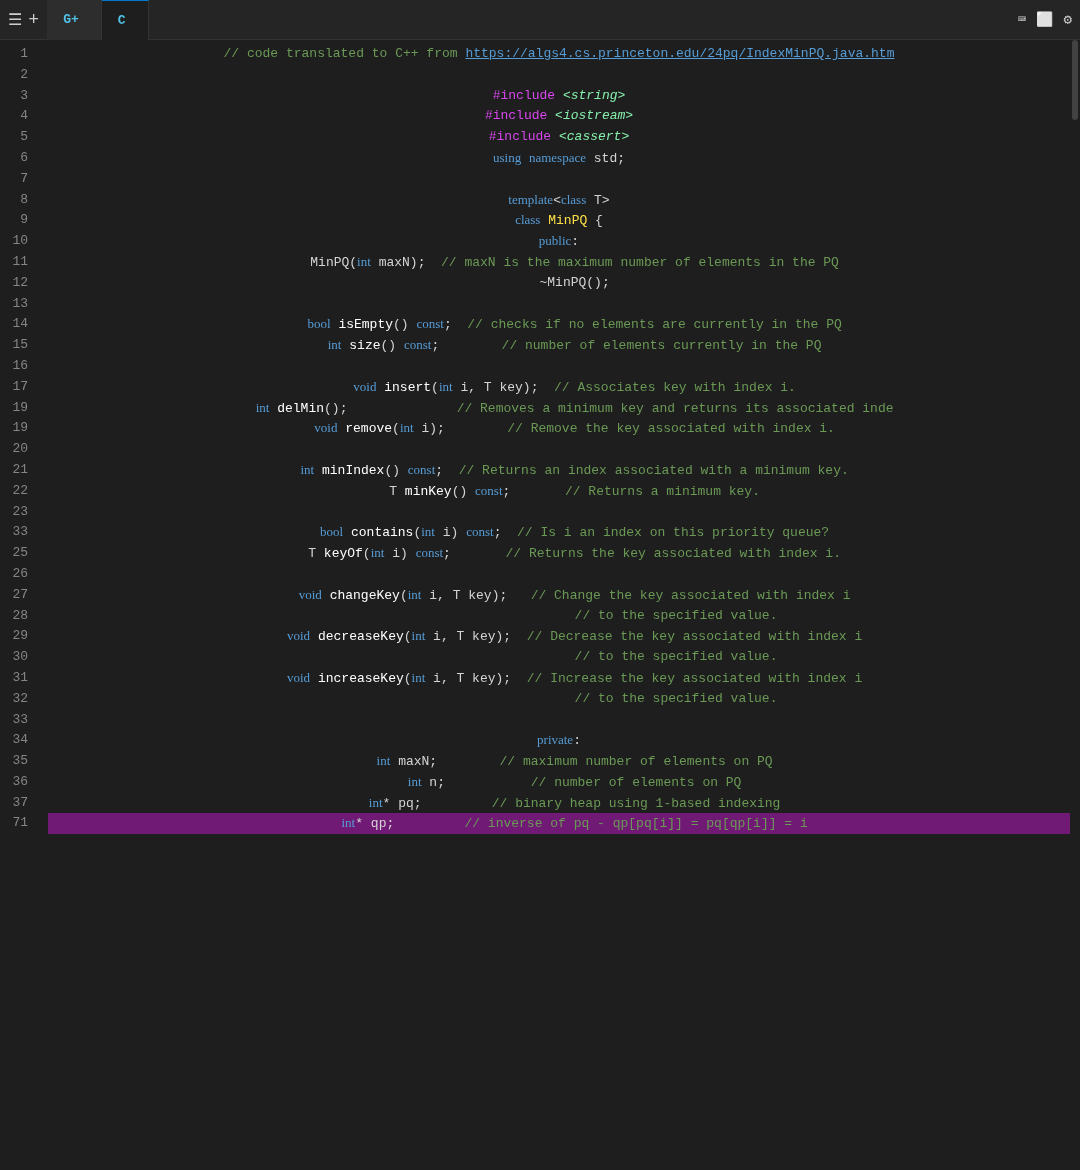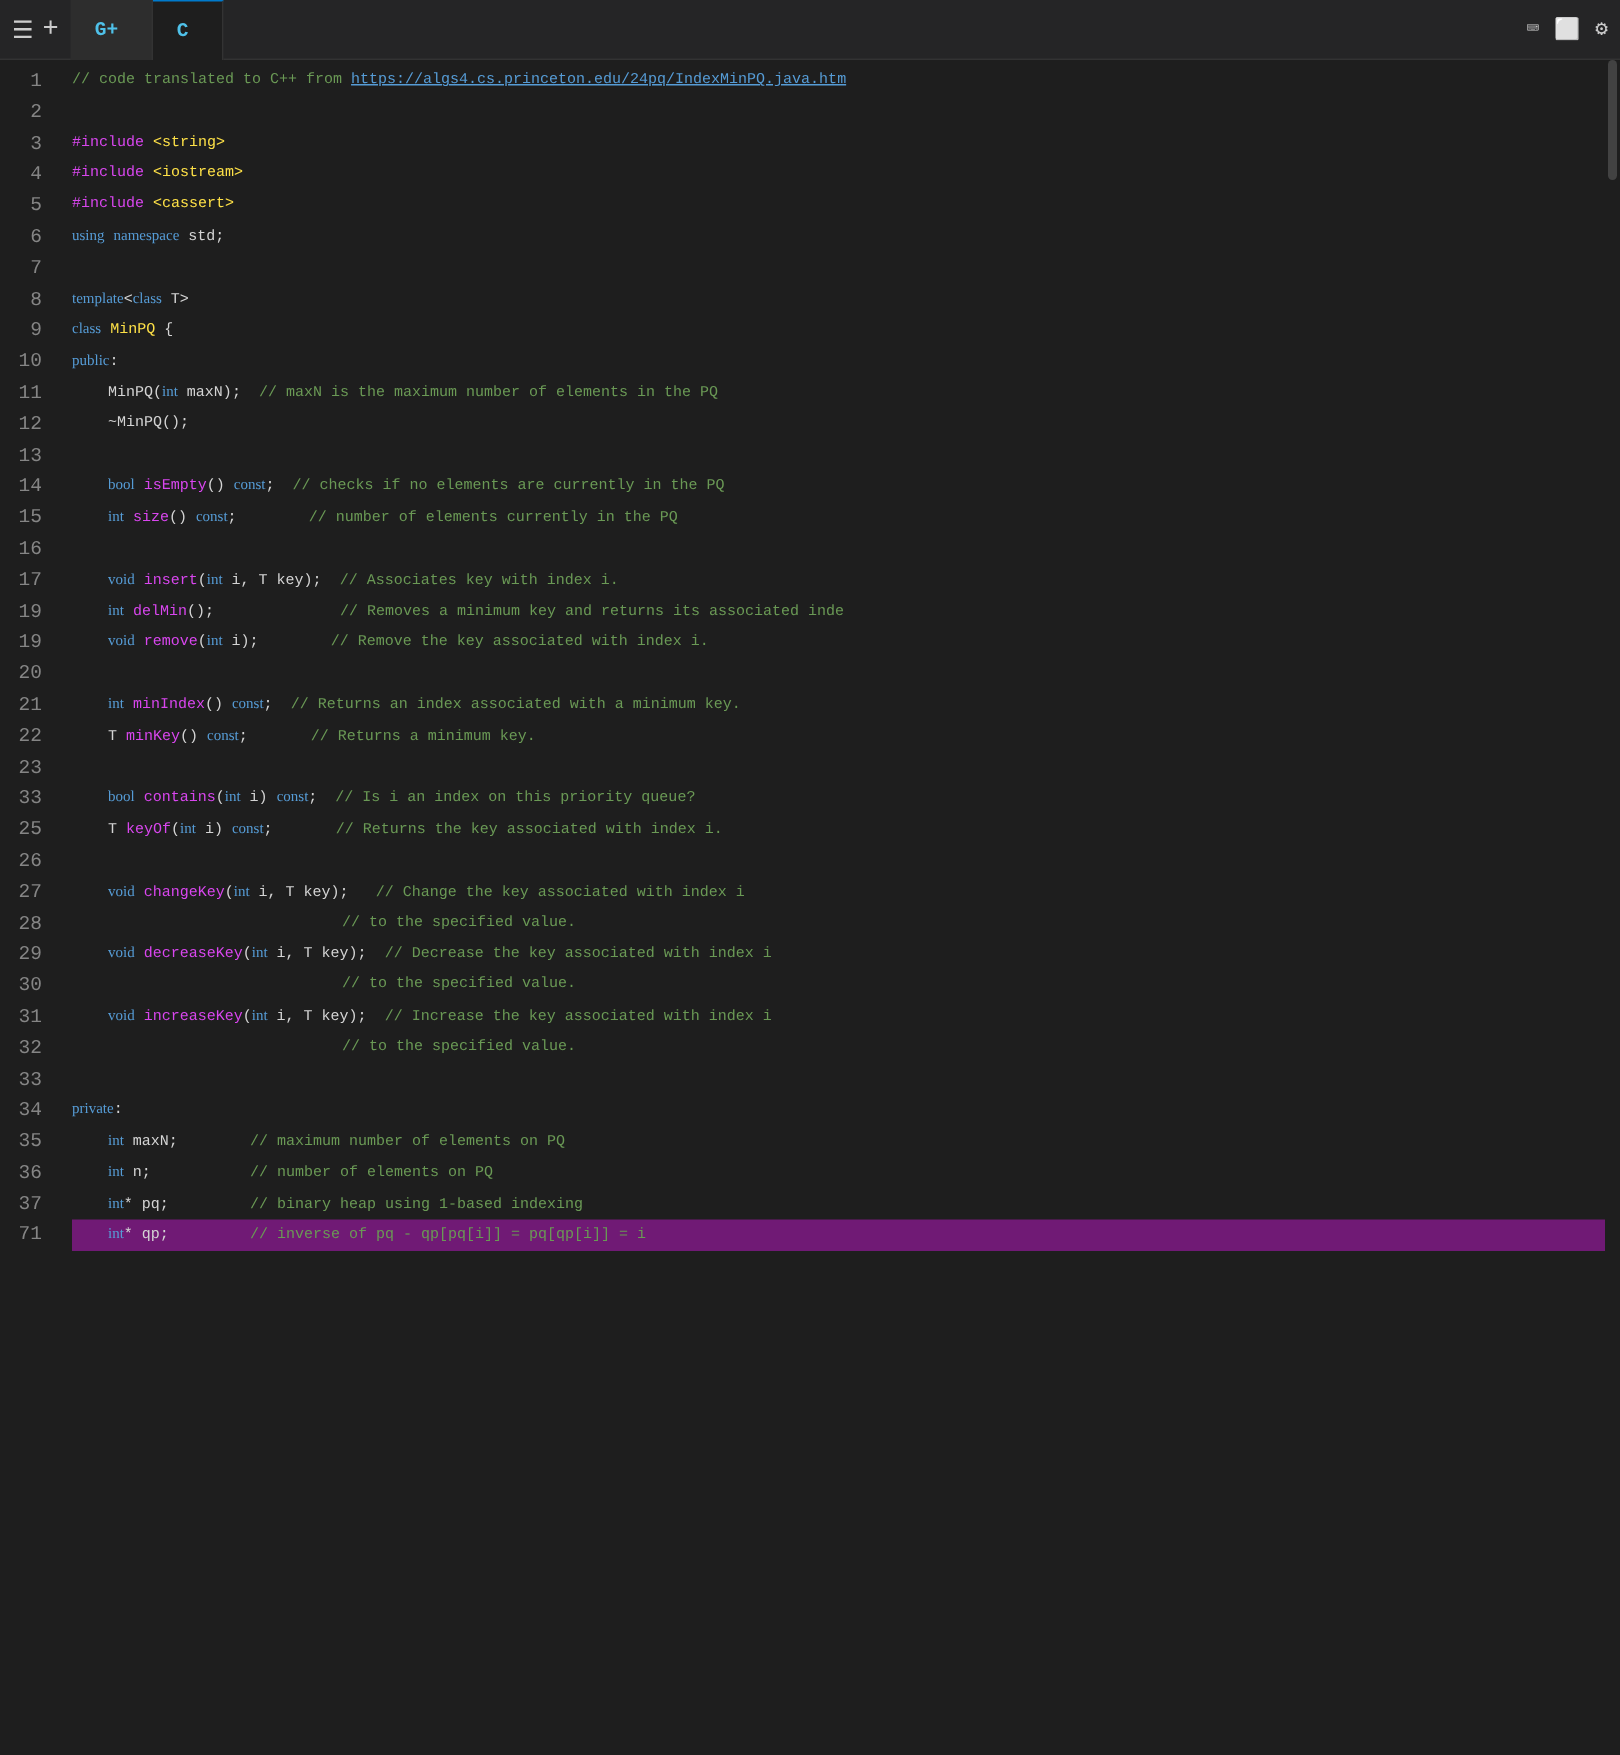--- a/index.html
+++ b/index.html
@@ -123,42 +123,43 @@
       display: block;
       height: 20.8px;
       line-height: 20.8px;
     }
 
     .code-content {
       flex: 1;
       overflow: hidden;
       padding: 4px 0 4px 12px;
       line-height: 1.6;
-      font-size: 10px;
+      font-size: 13px;
       white-space: pre;
+      text-align: center;
     }
 
     .code-line {
       display: block;
       height: 20.8px;
       line-height: 20.8px;
     }
 
     .code-line.highlighted {
       background: #701a75;
     }
 
     
     .kw { color: #569cd6; font-family: Liberation Serif, serif; } 
     .type { color: #fde047; } 
     .cmt { color: #6a9955; } 
-    .fn { color: #d946ef; } 
+    .fn { color: #ffffff; } 
     .link { color: #569cd6; text-decoration: underline; }
     .pp { color: #d946ef; } 
-    .incl { color: #fde047; } 
+    .incl { color: #86efac; font-style: italic; } 
     .plain { color: #d4d4d4; }
 
     .scrollbar {
       width: 10px;
       background: #1e1e1e;
       position: relative;
     }
 
     .scrollbar-thumb {
       width: 6px;

